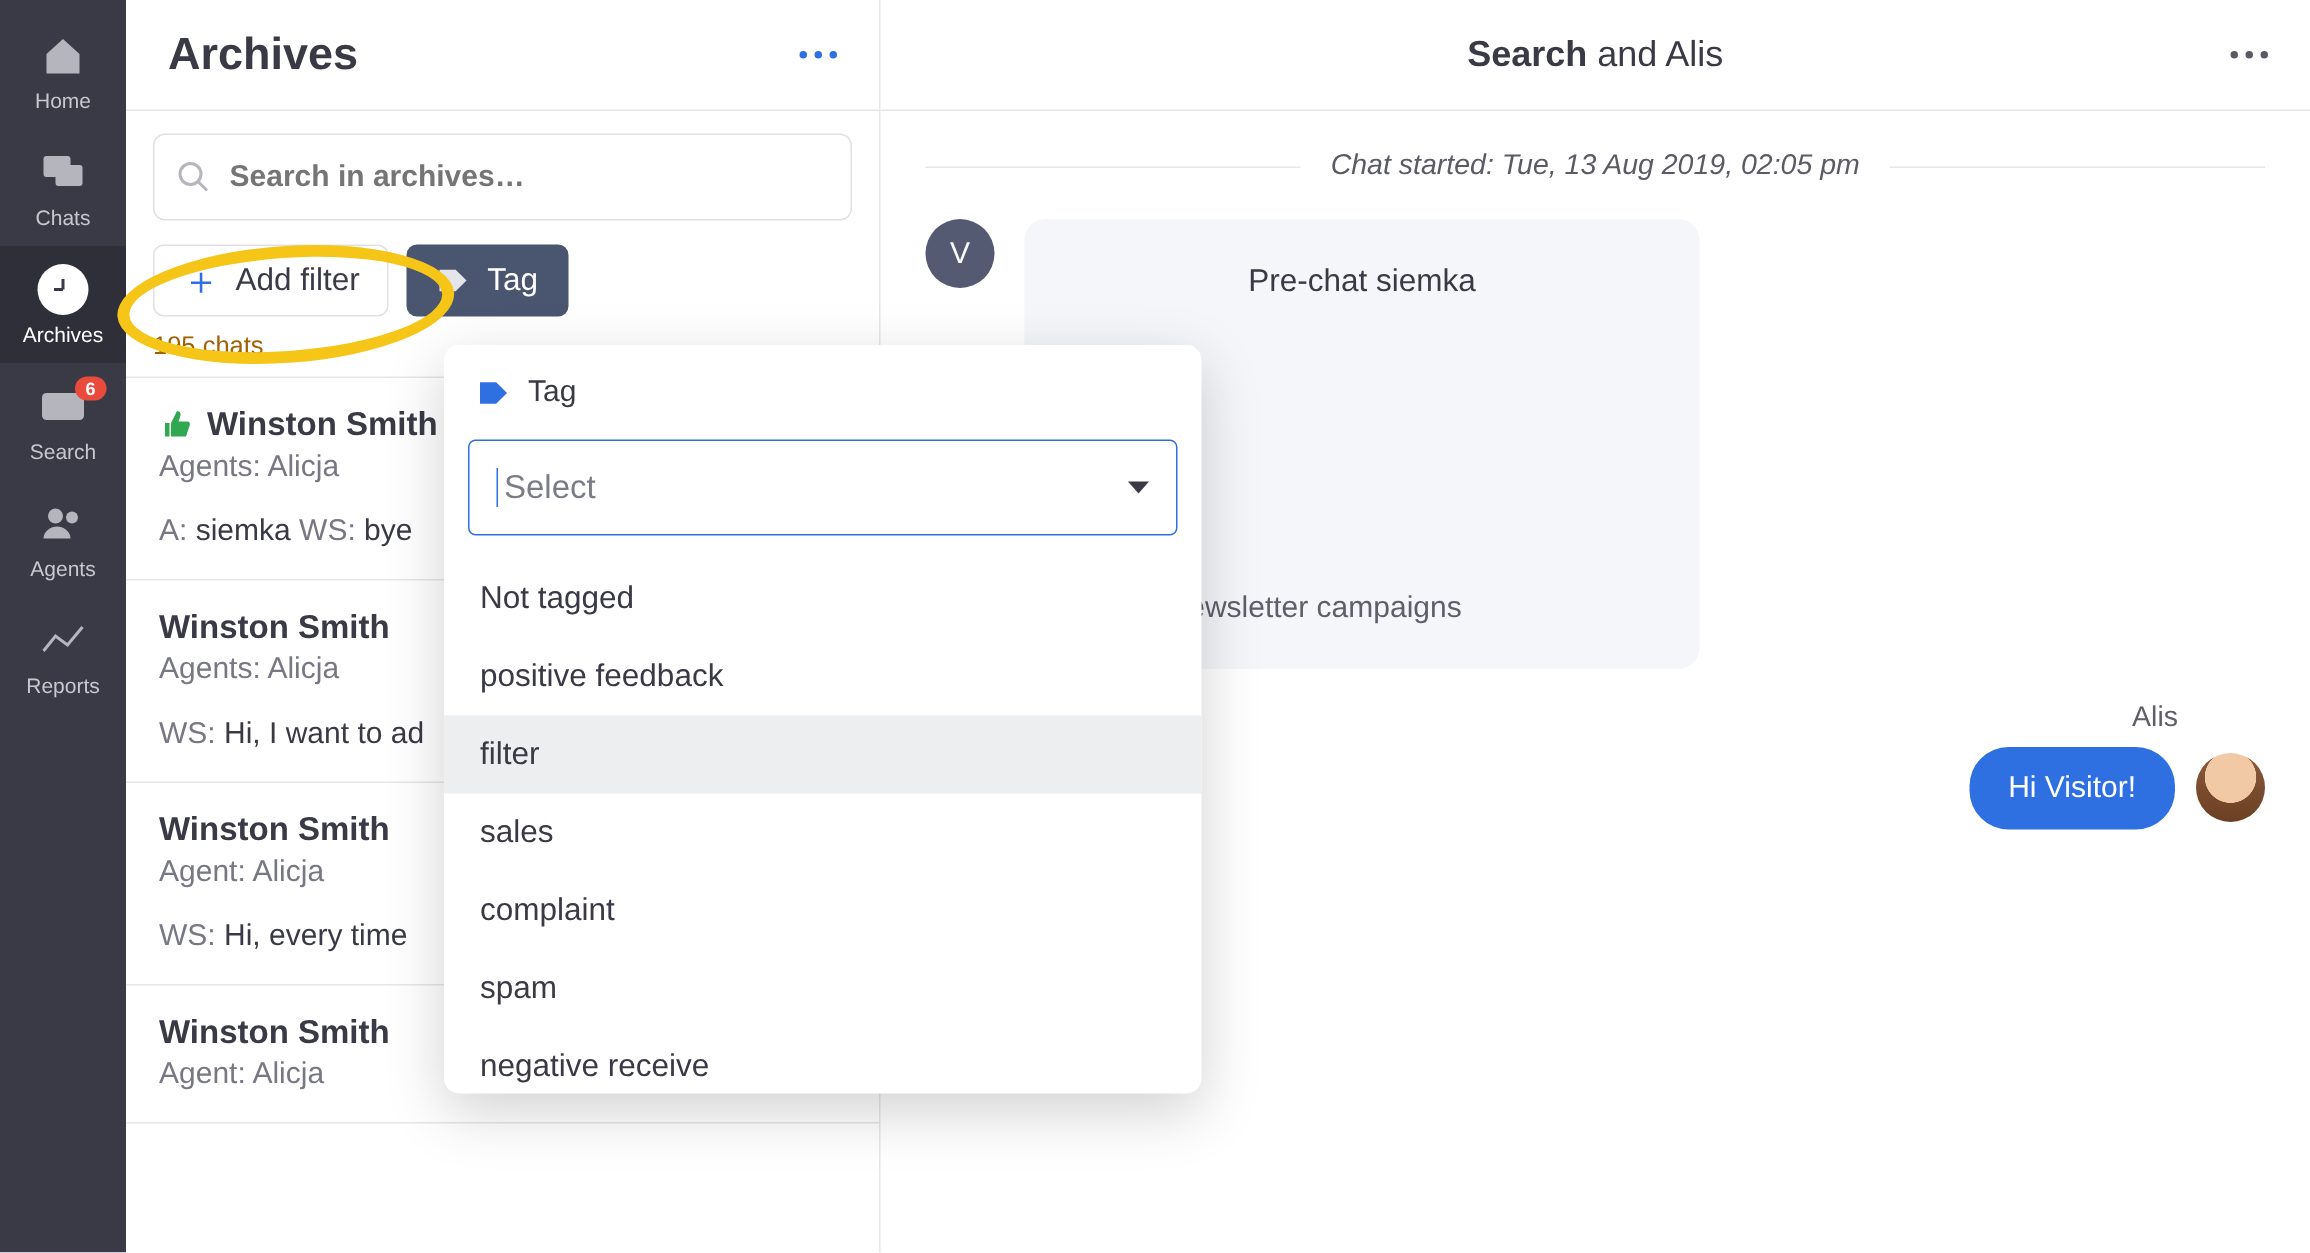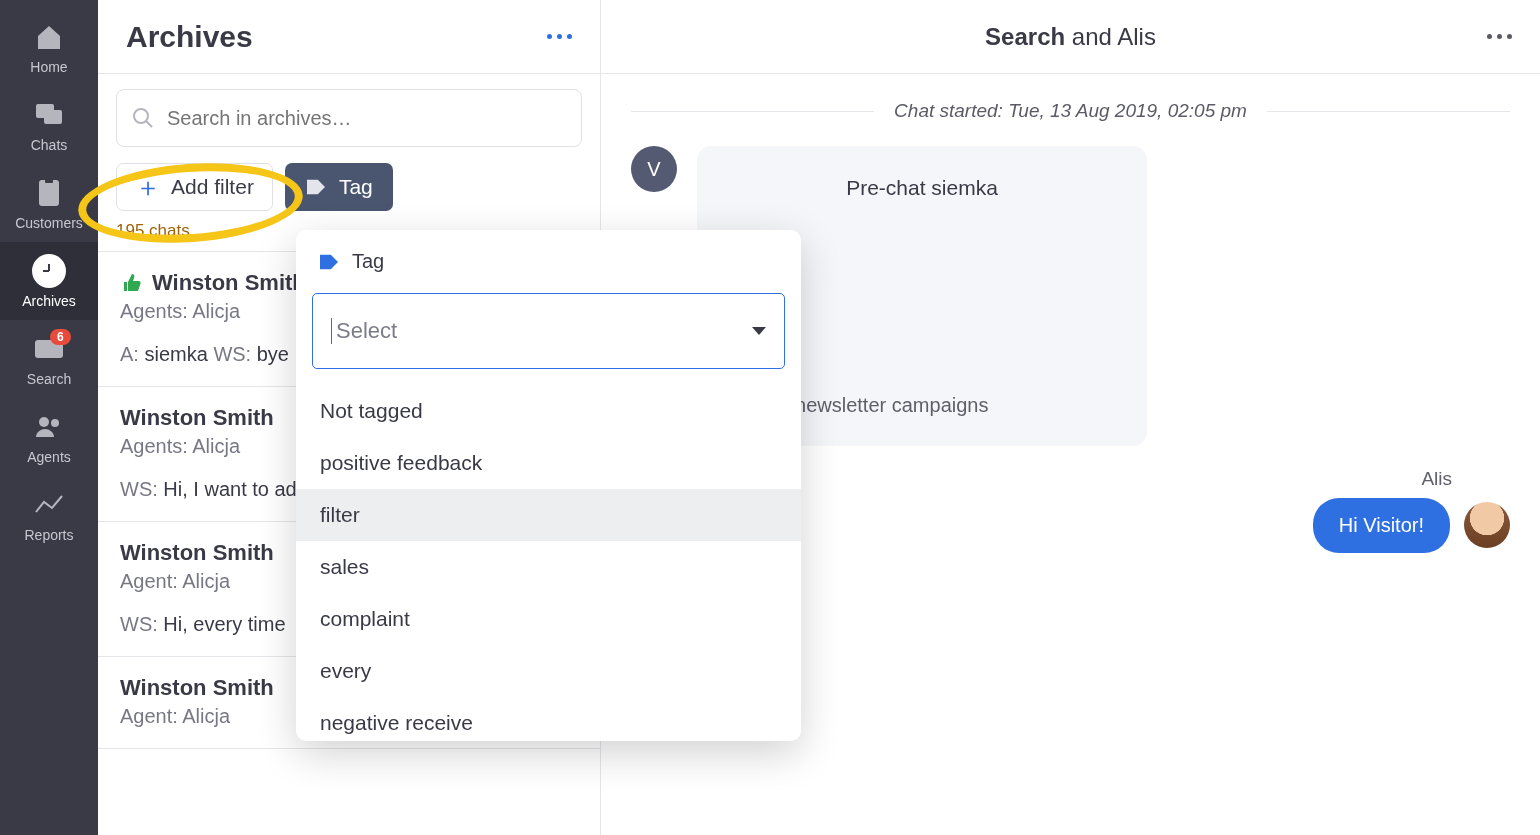--- a/index.html
+++ b/index.html
@@ -1,20 +1,20 @@
 <!DOCTYPE html>
 <html><head>
 <meta charset="utf-8">
 <style>
   * { box-sizing: border-box; margin: 0; padding: 0; }
   html, body { height: 100%; font-family: -apple-system, BlinkMacSystemFont, "Segoe UI", Arial, sans-serif; background:#fff; color:#3a3a47; }
   .app { display:flex; height:835px; width:1540px; overflow:hidden; position:relative; }
   
   .nav {
-    width:98px; background:#3a3a47; color:#c6c6cd;
+    width:84px; background:#3a3a47; color:#c6c6cd;
     display:flex; flex-direction:column; align-items:center; padding-top:8px;
   }
   .nav-item { width:100%; text-align:center; padding:13px 0 11px; cursor:pointer; font-size:14px; color:#c7c7cf; position:relative; }
   .nav-item .ico { height:32px; display:flex; align-items:center; justify-content:center; }
   .nav-item.active { background:#2f2f3a; }
   .nav-item.active .circle { width:34px; height:34px; border-radius:50%; background:#fff; display:flex; align-items:center; justify-content:center; }
   .nav-item .label { margin-top:6px; font-size:14px; }
   .clock-face { position:relative; width:22px; height:22px; }
   .clock-hand1 { position:absolute; left:50%; top:50%; width:2px; height:7px; background:#3a3a47; transform-origin:top; transform:translate(-1px,0) rotate(180deg); }
   .clock-hand2 { position:absolute; left:50%; top:50%; width:2px; height:6px; background:#3a3a47; transform-origin:top; transform:translate(-1px,0) rotate(90deg); }
@@ -29,21 +29,21 @@
   }
   .col-archives .header h1 { font-size:30px; font-weight:700; color:#3a3a47; }
   .dots { display:flex; gap:5px; cursor:pointer; padding:6px; }
   .dots span { width:5px; height:5px; border-radius:50%; background:#2e6fe1; }
   .dots.gray span { background:#5a5a63; }
   .search-wrap { padding:15px 18px 8px; }
   .search {
     border:1px solid #e0e0e6; border-radius:8px; height:58px; display:flex; align-items:center; padding:0 14px; gap:12px;
   }
   .search input {
-    border:none; outline:none; flex:1; font-size:20px; color:#7c7c89; background:transparent;
+    border:none; outline:none; flex:1; font-size:20px; color:#7c7c89; background:transparent;font-weight:bold;
   }
   .filter-row { padding:8px 18px 6px; display:flex; gap:12px; align-items:center; position:relative; }
   .btn-addfilter {
     border:1px solid #e0e0e6; background:#fff; border-radius:7px; height:48px; padding:0 18px;
     display:flex; align-items:center; gap:10px; font-size:21px; color:#3b3b48; cursor:pointer;
   }
   .btn-addfilter .plus { color:#2e6fe1; font-size:26px; font-weight:400; line-height:1; }
   .chip-tag {
     background:#4a5570; color:#fff; border-radius:7px; height:48px; padding:0 20px;
     display:flex; align-items:center; gap:12px; font-size:21px; cursor:pointer;
@@ -68,21 +68,21 @@
   
   .panel {
     position:absolute; left:296px; top:230px; width:505px;
     background:#fff; border-radius:10px;
     box-shadow:0 12px 40px rgba(0,0,0,.18);
     padding:16px 0 2px; z-index:80;
   }
   .panel-hdr { display:flex; align-items:center; gap:12px; padding:4px 22px 16px; font-size:20px; color:#3a3a47; }
   .select-box {
     margin:4px 16px 10px; border:1.5px solid #2e6fe1; border-radius:5px;
-    height:76px; display:flex; align-items:center; justify-content:space-between;
+    height:64px; display:flex; align-items:center; justify-content:space-between;
     padding:0 18px; font-size:22px; color:#7c7c89; cursor:text;
   }
   .caret-down { width:0;height:0;border-left:7px solid transparent;border-right:7px solid transparent;border-top:8px solid #3a3a47; }
   .opts { padding-top:6px; }
   .opt { padding:14px 24px; font-size:21px; color:#3a3a47; cursor:pointer; }
   .opt.hover { background:#eceef0; }
   .opt.cut { padding-bottom:4px; }
 
   
   .col-chat { flex:1; display:flex; flex-direction:column; background:#fff; }
@@ -141,29 +141,20 @@
       <div class="label">Home</div>
     </div>
     <div class="nav-item">
       <div class="ico">
         <svg width="30" height="26">
             <rect x="2" y="2" width="18" height="14" rx="2" class="fillLight"></rect>
             <rect x="10" y="8" width="18" height="14" rx="2" class="fillLight"></rect>
           </svg>
       </div>
       <div class="label">Chats</div>
-    </div>
-    <div class="nav-item">
-      <div class="ico">
-        <svg width="28" height="30">
-            <rect x="4" y="2" width="20" height="26" rx="3" class="fillLight"></rect>
-            <rect x="10" y="0" width="8" height="5" rx="1" fill="#3a3a47"></rect>
-          </svg>
-      </div>
-      <div class="label">Customers</div>
     </div>
     <div class="nav-item active">
       <div class="ico">
         <div class="circle">
           <div class="clock-face">
             <div class="clock-hand1"></div>
               <div class="clock-hand2"></div>
           </div>
         </div>
       </div>
@@ -326,18 +317,18 @@
     <div class="select-box">
       <span style="border-left:1px solid #2e6fe1; padding-left:4px;">Select</span>
       <span class="caret-down"></span>
     </div>
     <div class="opts">
       <div class="opt">Not tagged</div>
       <div class="opt">positive feedback</div>
       <div class="opt hover">filter</div>
       <div class="opt">sales</div>
       <div class="opt">complaint</div>
-      <div class="opt">every</div>
+      <div class="opt">spam</div>
       <div class="opt cut">negative receive</div>
     </div>
   </div>
 
 </div>
 
 </body></html>

